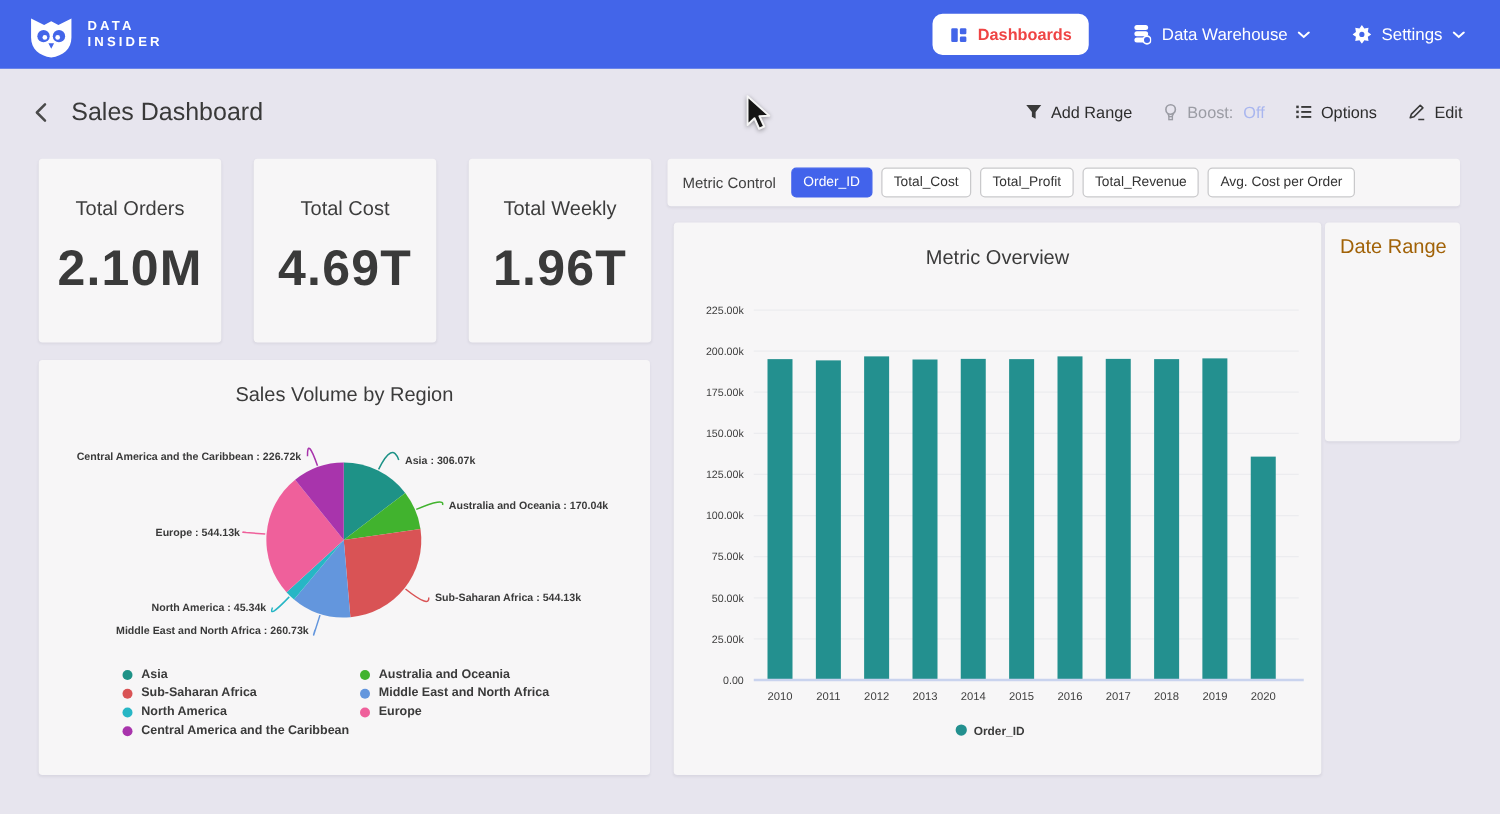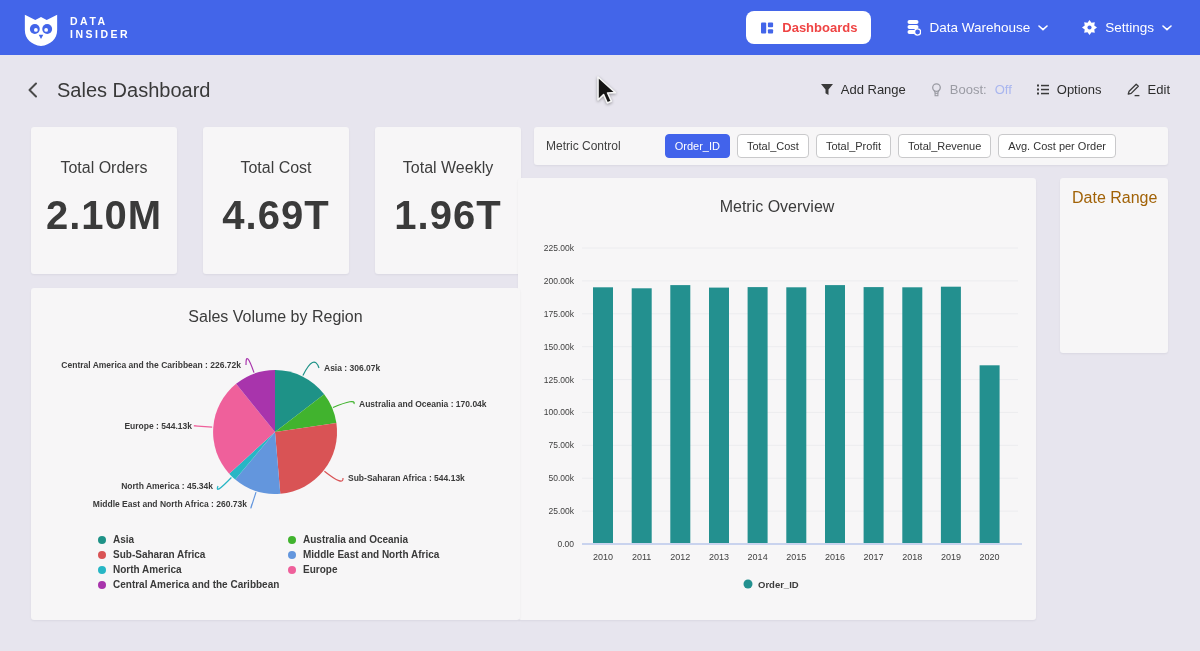--- a/index.html
+++ b/index.html
@@ -29,28 +29,28 @@
 
   
   .card { position:absolute; background:#f7f6f7; border-radius:3px; box-shadow:0 1px 2px rgba(60,60,90,.08); }
 
   #kpi-row { position:absolute; left:31px; top:127px; width:490px; height:147px; display:flex; gap:26px; }
   .kpi-card { flex:1; background:#f7f6f7; border-radius:3px; box-shadow:0 1px 2px rgba(60,60,90,.08);
               display:flex; flex-direction:column; align-items:center; }
   .kpi-label { margin-top:32px; font-size:16px; color:#3d3d3d; }
   .kpi-value { margin-top:16px; font-size:40px; font-weight:bold; color:#3a3a3a; letter-spacing:1px; }
 
-  .metric-control { left:534px; top:127px; width:634px; height:38px; display:flex; align-items:center; padding:0 12px;gap:32px; }
+  .metric-control { left:534px; top:127px; width:634px; height:38px; display:flex; align-items:center; padding:0 12px; }
   .mc-label { font-size:12px; color:#3f3f3f; margin-right:12px; white-space:nowrap; }
   #mc-buttons { display:flex; gap:7px; }
   .mc-btn { font-size:11px; padding:5px 9px; border:1px solid #c9c9cb; border-radius:4px; background:#fff;
             color:#333; cursor:pointer; font-family:inherit; white-space:nowrap; }
   .mc-btn.active { background:#4263eb; border-color:#4263eb; color:#fff; }
 
-  .bar-card { left:518px; top:178px; width:518px; height:442px; }
+  .bar-card { left:539px; top:178px; width:518px; height:442px; }
   .chart-title { position:absolute; top:20px; left:0; right:0; text-align:center; font-size:16px; color:#3b3b3b; }
   #bar-svg { position:absolute; left:0; top:0; }
 
   .daterange-card { left:1060px; top:178px; width:108px; height:175px; }
   .dr-label { margin:11px 6px 2px 12px; font-size:16px; color:#a16207; }
   .dr-btn { display:block; width:92px; margin:5px auto 0; padding:5px 0; text-align:center; font-size:11.5px;
             border:1px solid #c9c9cb; border-radius:4px; background:#fff; color:#333; cursor:pointer;
             font-family:inherit; }
   .dr-btn.active { background:#4263eb; border-color:#4263eb; color:#fff; }
 

